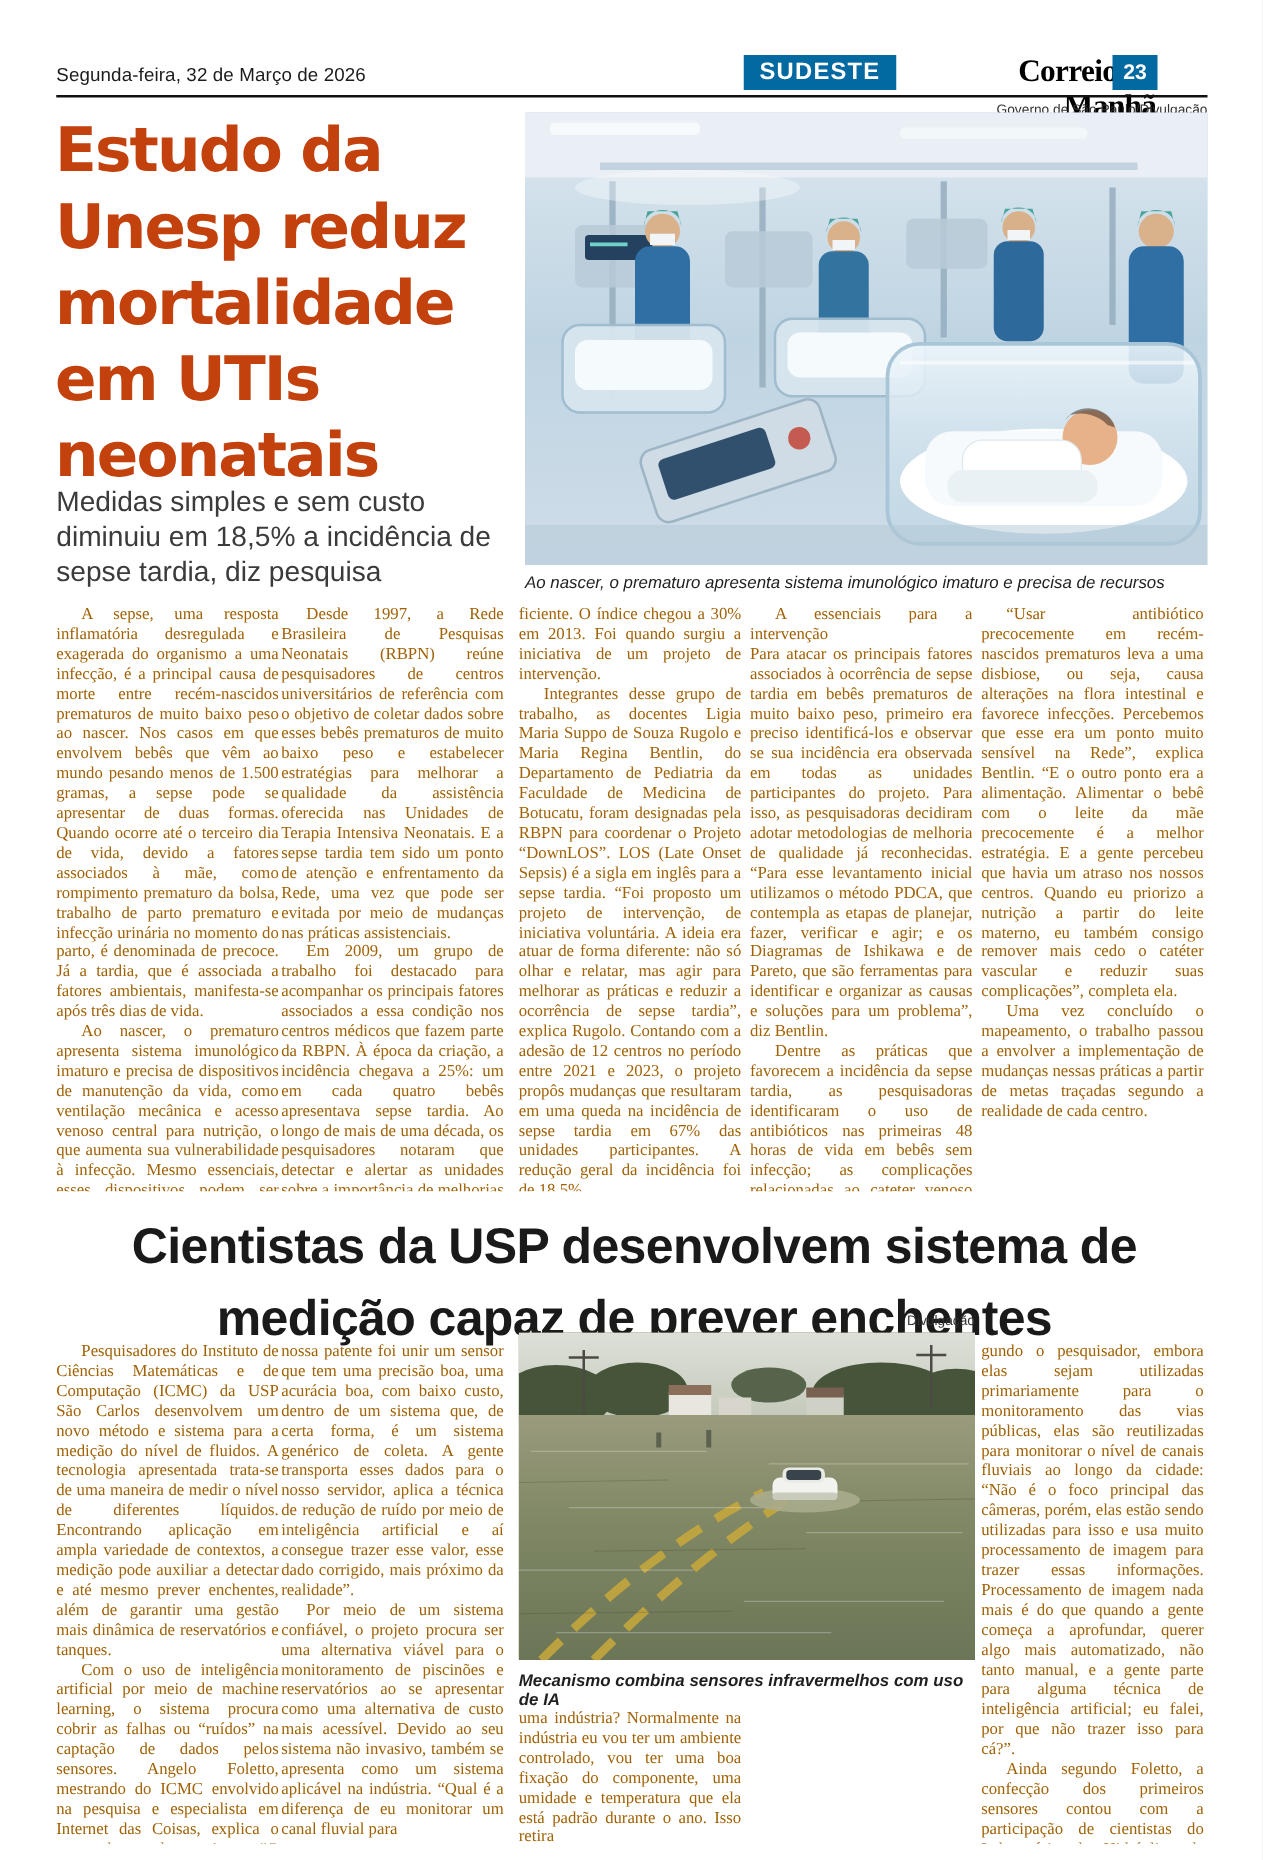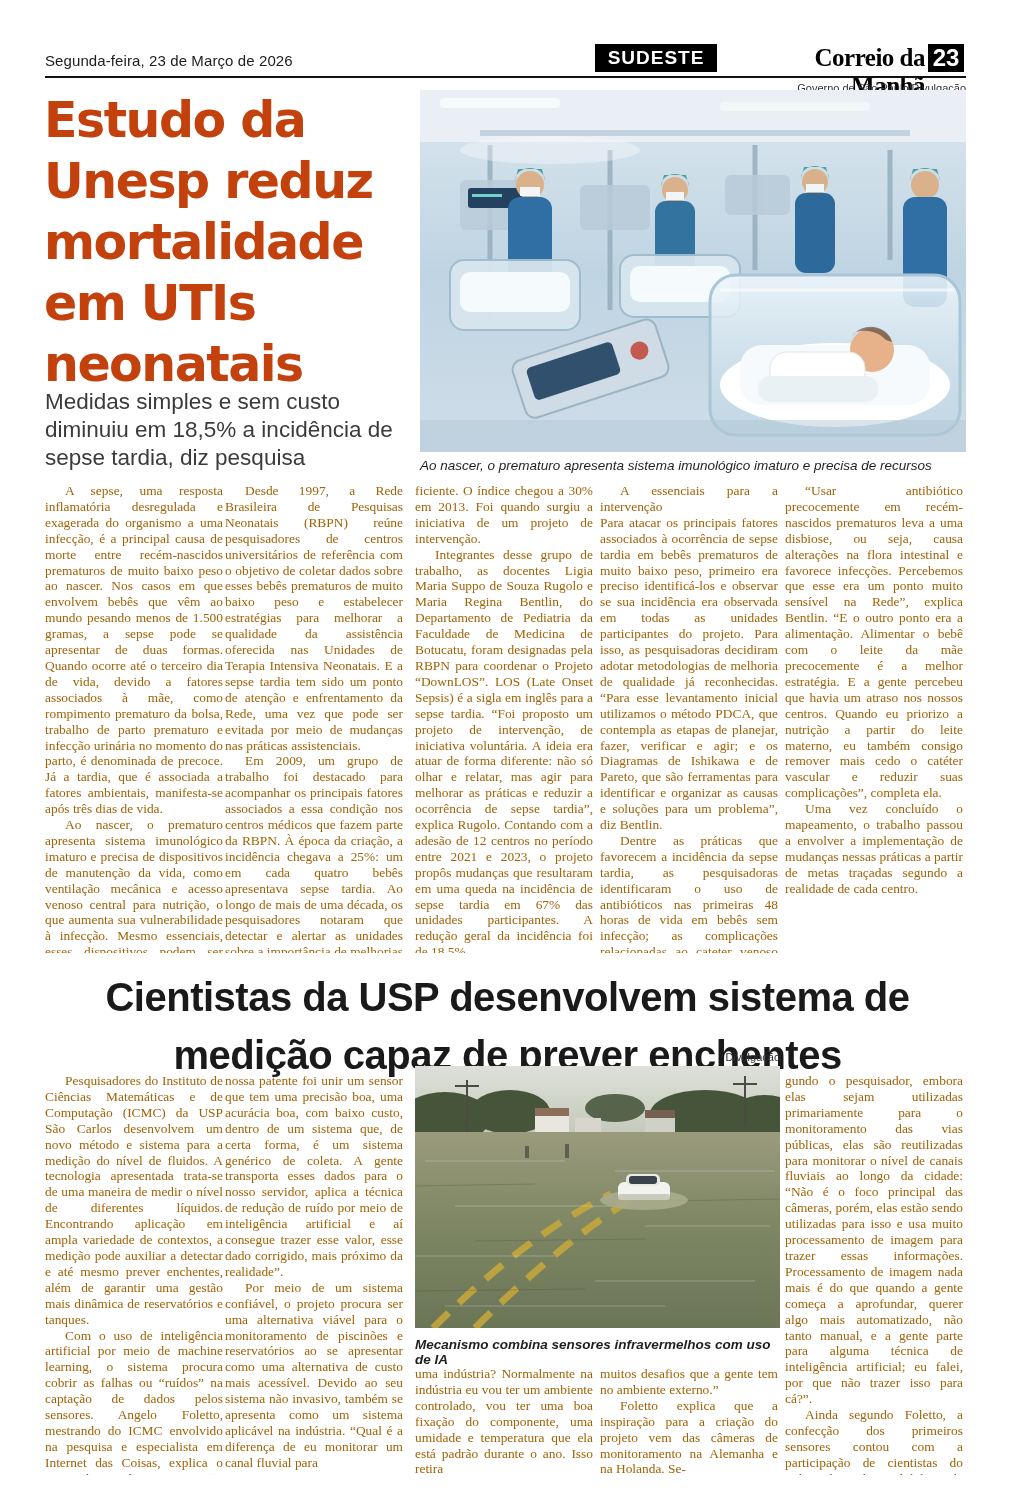--- a/index.html
+++ b/index.html
@@ -1,24 +1,24 @@
 <!DOCTYPE html>
 <html lang="pt"><head>
 <meta charset="utf-8">
 <style>
   html,body{margin:0;padding:0;background:#e9e9e9;}
   .page{position:relative;width:1010px;height:1488px;background:#ffffff;margin:0 auto;
         font-family:"Liberation Sans",sans-serif;color:#111;overflow:hidden;}
   
   .mast-date{position:absolute;left:45px;top:52px;font-size:15px;color:#1c1c1c;letter-spacing:.1px;}
-  .badge{position:absolute;background:#000000;color:#fff;font-weight:700;text-align:center;}
+  .badge{position:absolute;background:#0369a1;color:#fff;font-weight:700;text-align:center;}
   .section-badge{left:595px;top:44px;width:122px;height:28px;line-height:28px;font-size:19px;letter-spacing:1px;}
   .nameplate{position:absolute;left:745px;top:44px;width:180px;height:28px;line-height:28px;text-align:right;
              font-family:"Liberation Serif",serif;font-weight:700;font-size:25px;letter-spacing:-0.5px;color:#000;}
-  .page-num{left:928px;top:44px;width:36px;height:28px;line-height:28px;font-size:24px;}
+  .page-num{left:890px;top:44px;width:36px;height:28px;line-height:28px;font-size:17px;}
   .head-rule{position:absolute;left:45px;top:76px;width:921px;height:0;border-top:2px solid #111;}
   .credit{position:absolute;font-size:11px;color:#333;text-align:right;}
   .credit1{left:600px;top:82px;width:366px;}
   .credit2{left:415px;top:1051px;width:365px;}
   
   .headline1{position:absolute;left:44px;top:90px;width:390px;
              font-family:"DejaVu Sans",sans-serif;font-weight:700;font-size:49px;line-height:61px;
              letter-spacing:-1.5px;color:#c2410c;}
   .standfirst{position:absolute;left:45px;top:388px;width:380px;
               font-size:22.5px;line-height:28px;color:#3b3b3b;}
@@ -39,21 +39,21 @@
   .a1{top:483px;height:470px;}
   .a2tall{top:1073px;height:402px;}
   .a2short{top:1366px;height:110px;}
   .cx0{left:45px;}.cx1{left:225px;}.cx2{left:415px;}.cx3{left:600px;}.cx4{left:785px;}
 </style>
 </head>
 <body>
 
 <div class="page">
 
-  <div class="mast-date">Segunda-feira, 23 de Março de 2026</div>
+  <div class="mast-date">Segunda-feira, 32 de Março de 2026</div>
   <div class="badge section-badge">SUDESTE</div>
   <div class="nameplate">Correio da Manhã</div>
   <div class="badge page-num">23</div>
   <div class="head-rule"></div>
 
   <div class="credit credit1">Governo de São Paulo/Divulgação</div>
   <h1 class="headline1" style="margin:0;">Estudo da Unesp reduz mortalidade em UTIs neonatais</h1>
   <div class="standfirst">Medidas simples e sem custo diminuiu em 18,5% a incidência de sepse tardia, diz pesquisa</div>
 
   <div class="photo1">
@@ -250,22 +250,18 @@
     <p>Pesquisadores do Instituto de Ciências Matemáticas e de Computação (ICMC) da USP São Carlos desenvolvem um novo método e sistema para a medição do nível de fluidos. A tecnologia apresentada trata-se de uma maneira de medir o nível de diferentes líquidos. Encontrando aplicação em ampla variedade de contextos, a medição pode auxiliar a detectar e até mesmo prever enchentes, além de garantir uma gestão mais dinâmica de reservatórios e tanques.</p>
     <p>Com o uso de inteligência artificial por meio de machine learning, o sistema procura cobrir as falhas ou “ruídos” na captação de dados pelos sensores. Angelo Foletto, mestrando do ICMC envolvido na pesquisa e especialista em Internet das Coisas, explica o ponto-chave do projeto: “O ‘tchan’ da</p>
   </div>
   <div class="col a2tall cx1">
     <p class="cont">nossa patente foi unir um sensor que tem uma precisão boa, uma acurácia boa, com baixo custo, dentro de um sistema que, de certa forma, é um sistema genérico de coleta. A gente transporta esses dados para o nosso servidor, aplica a técnica de redução de ruído por meio de inteligência artificial e aí consegue trazer esse valor, esse dado corrigido, mais próximo da realidade”.</p>
     <p>Por meio de um sistema confiável, o projeto procura ser uma alternativa viável para o monitoramento de piscinões e reservatórios ao se apresentar como uma alternativa de custo mais acessível. Devido ao seu sistema não invasivo, também se apresenta como um sistema aplicável na indústria. “Qual é a diferença de eu monitorar um canal fluvial para</p>
   </div>
   <div class="col a2short cx2">
     <p class="cont">uma indústria? Normalmente na indústria eu vou ter um ambiente controlado, vou ter uma boa fixação do componente, uma umidade e temperatura que ela está padrão durante o ano. Isso retira</p>
   </div>
-  <div class="col a2short cx3">
-    <p class="cont">muitos desafios que a gente tem no ambiente externo.”</p>
-    <p>Foletto explica que a inspiração para a criação do projeto vem das câmeras de monitoramento na Alemanha e na Holanda. Se-</p>
-  </div>
   <div class="col a2tall cx4">
     <p class="cont">gundo o pesquisador, embora elas sejam utilizadas primariamente para o monitoramento das vias públicas, elas são reutilizadas para monitorar o nível de canais fluviais ao longo da cidade: “Não é o foco principal das câmeras, porém, elas estão sendo utilizadas para isso e usa muito processamento de imagem para trazer essas informações. Processamento de imagem nada mais é do que quando a gente começa a aprofundar, querer algo mais automatizado, não tanto manual, e a gente parte para alguma técnica de inteligência artificial; eu falei, por que não trazer isso para cá?”.</p>
     <p>Ainda segundo Foletto, a confecção dos primeiros sensores contou com a participação de cientistas do Laboratório de Hidráulica da USP São Carlos.</p>
   </div>
 
 </div>
 
 </body></html>

